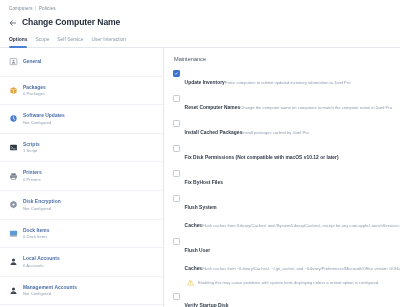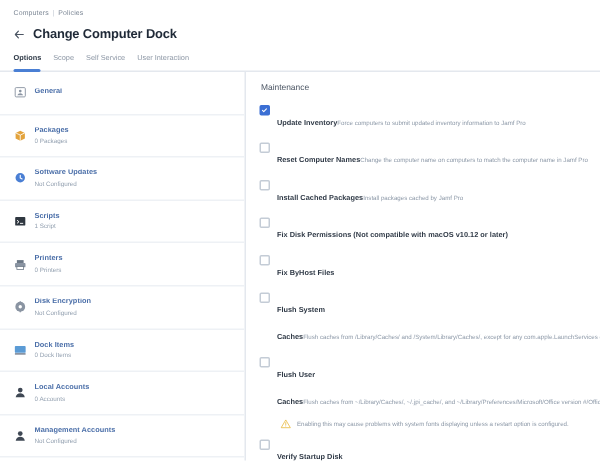--- a/index.html
+++ b/index.html
@@ -66,21 +66,21 @@
       <span class="crumb-sep">|</span>
       <span class="crumb-link">Policies</span>
     </div>
     <div class="titlerow">
       <span class="backbtn">
         <svg width="8" height="8" viewBox="0 0 16 16">
             <path d="M6.5 3.5L2.5 8l4 4.5" fill="none" stroke="#4b5563" stroke-width="1.6" stroke-linecap="round" stroke-linejoin="round"></path>
             <path d="M2.8 8H13" stroke="#4b5563" stroke-width="1.6" stroke-linecap="round"></path>
           </svg>
       </span>
-      <span class="page-title">Change Computer Dock</span>
+      <span class="page-title">Change Computer Name</span>
     </div>
   </div>
 
   <div class="tabs">
     <div class="tab active">Options</div>
     <div class="tab">Scope</div>
     <div class="tab">Self Service</div>
     <div class="tab">User Interaction</div>
   </div>
 

